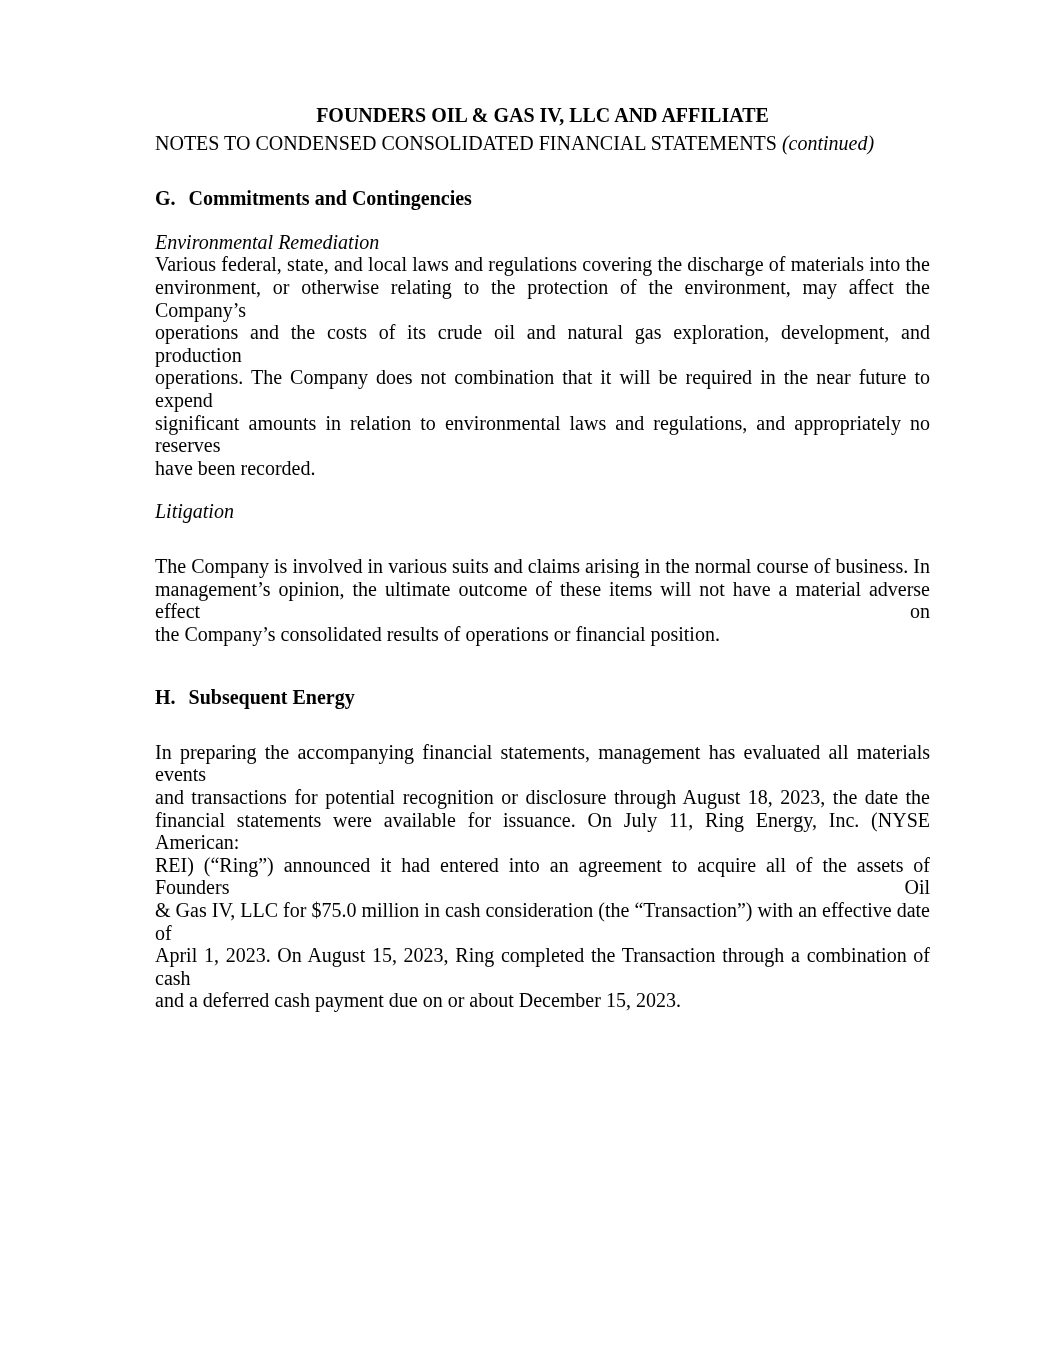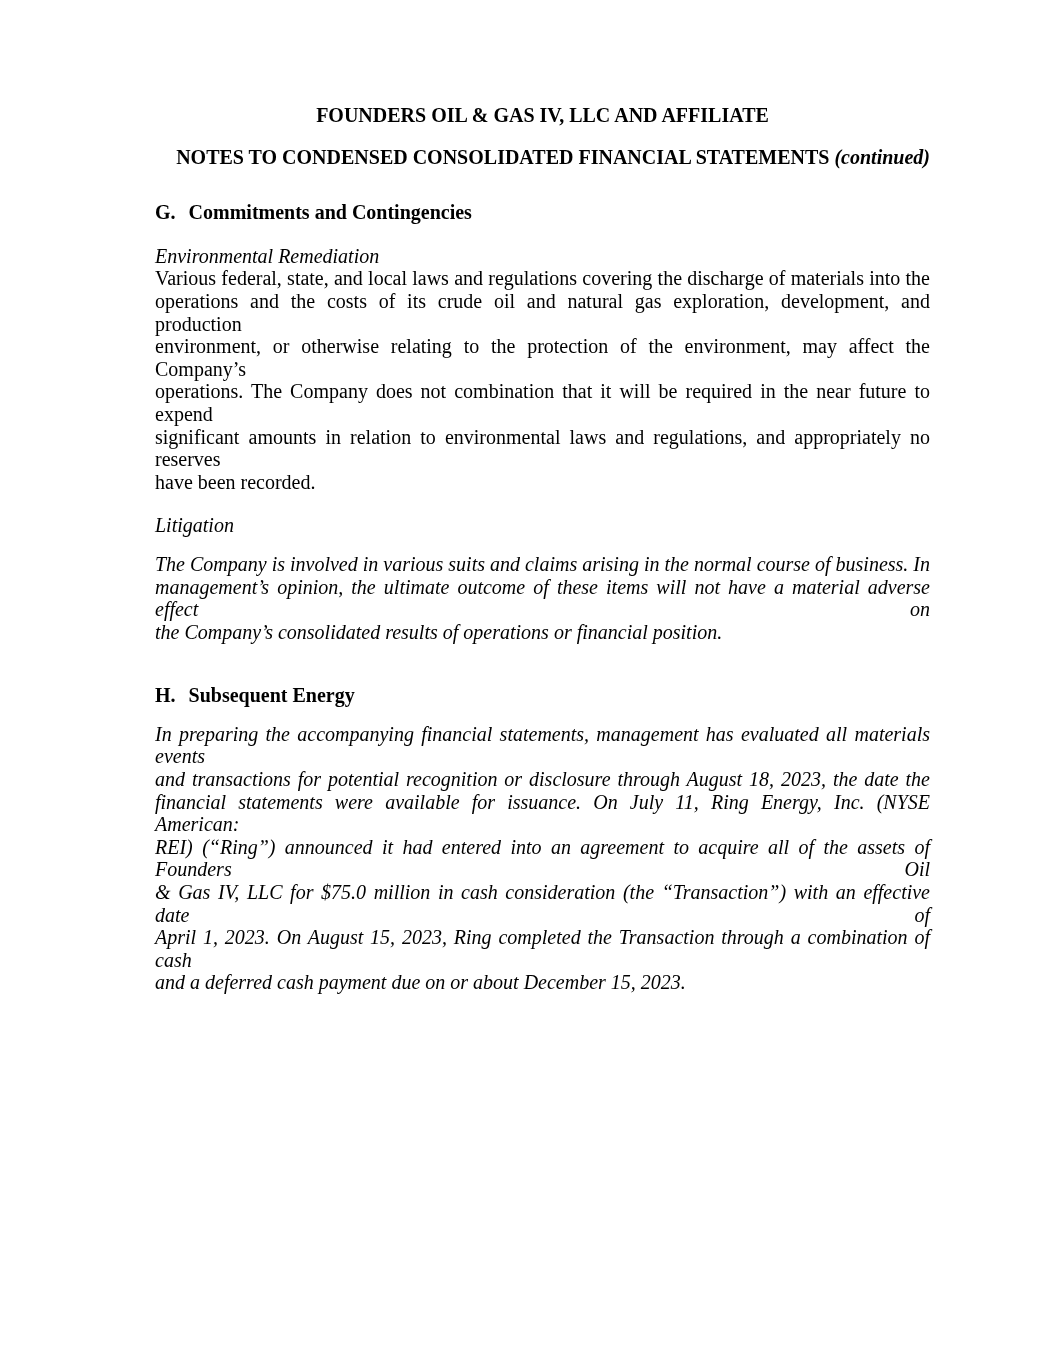--- a/index.html
+++ b/index.html
@@ -19,23 +19,23 @@
     overflow: hidden;
   }
   .content {
     padding: 104px 125px 0 155px; 
   }
   .doc-title {
     text-align: center;
     font-weight: 700;
   }
   .doc-subtitle {
-    margin-top: 19px;
-    text-align: right;
-    font-weight: 700;
+    margin-top: 5px;
+    text-align: left;
+    font-weight: 400;
     white-space: nowrap;
   }
   .doc-subtitle .ital {
     font-style: italic;
   }
   .sec-head {
     margin-top: 33px;
     font-weight: 700;
   }
   .sec-head.sec-h {
@@ -44,22 +44,21 @@
   .sec-title {
     margin-left: 13px;
   }
   .sub-head {
     margin-top: 21px;
     font-style: italic;
   }
   .para {
   }
   .para.p2, .para.p3 {
-    margin-top: 16px;
-    font-style: italic;
+    margin-top: 32px;
   }
   .line {
     text-align: justify;
     text-align-last: justify;
   }
   .line.last {
     text-align: justify;
     text-align-last: left;
   }
   .page-number {
@@ -81,22 +80,22 @@
     <div class="doc-subtitle"><span>NOTES TO CONDENSED CONSOLIDATED FINANCIAL STATEMENTS </span><span class="ital">(continued)</span></div>
 
     <div class="sec-head">
       <span>G.</span><span class="sec-title">Commitments and Contingencies</span>
     </div>
 
     <div class="sub-head">Environmental Remediation</div>
 
     <div class="para p1">
       <div class="line">Various federal, state, and local laws and regulations covering the discharge of materials into the</div>
+      <div class="line">environment, or otherwise relating to the protection of the environment, may affect the Company’s</div>
       <div class="line">operations and the costs of its crude oil and natural gas exploration, development, and production</div>
-      <div class="line">environment, or otherwise relating to the protection of the environment, may affect the Company’s</div>
       <div class="line">operations.  The Company does not combination that it will be required in the near future to expend</div>
       <div class="line">significant amounts in relation to environmental laws and regulations, and appropriately no reserves</div>
       <div class="line last">have been recorded.</div>
     </div>
 
     <div class="sub-head">Litigation</div>
 
     <div class="para p2">
       <div class="line">The Company is involved in various suits and claims arising in the normal course of business.  In</div>
       <div class="line">management’s opinion, the ultimate outcome of these items will not have a material adverse effect on</div>

